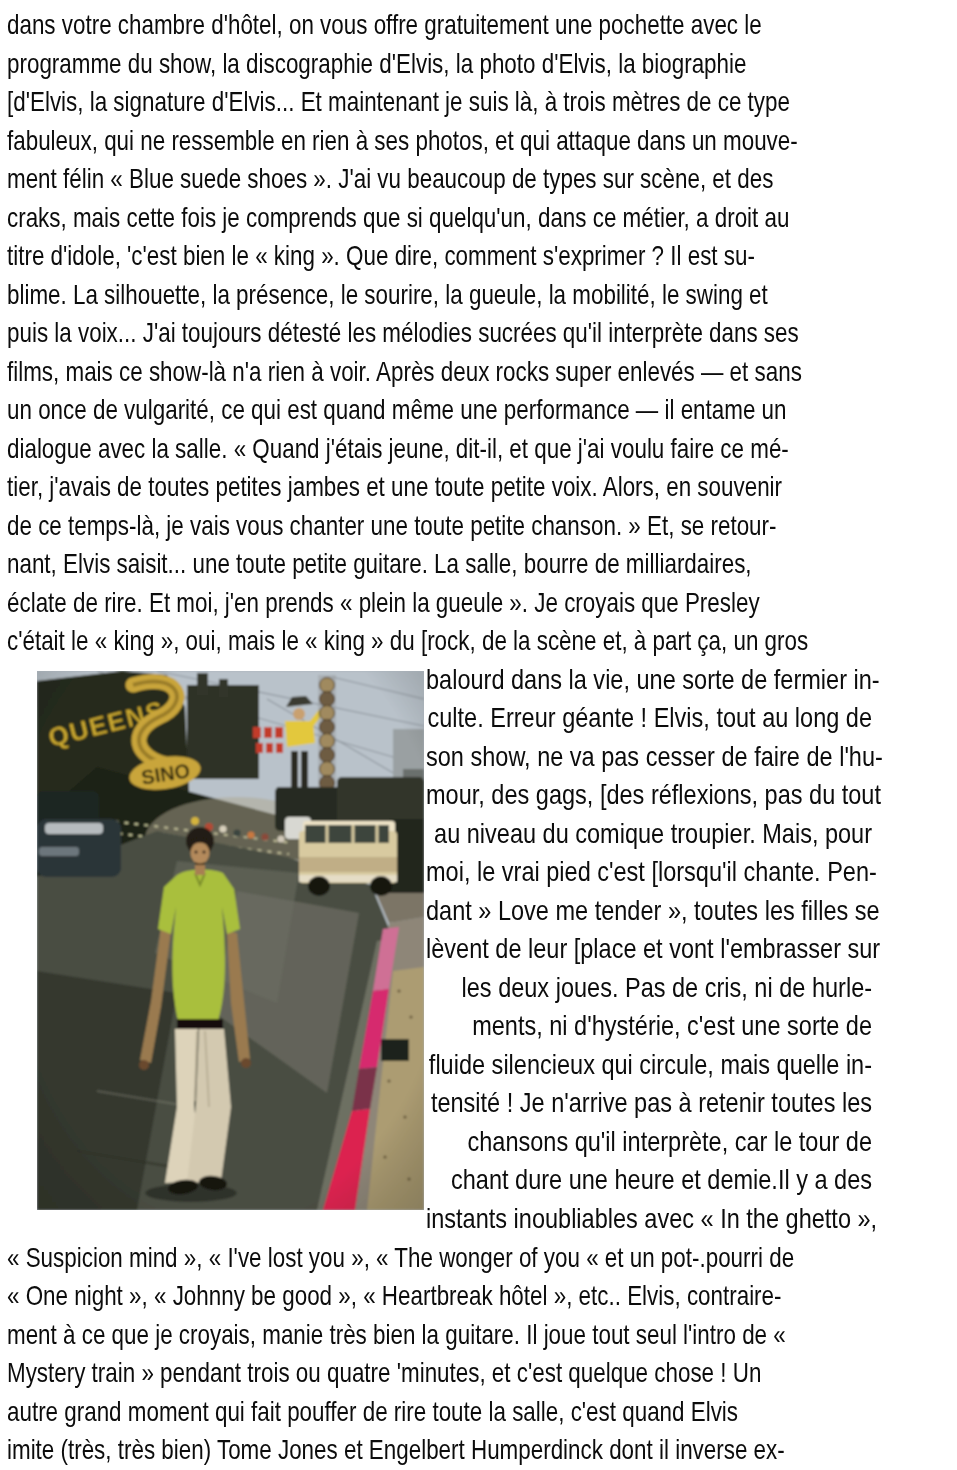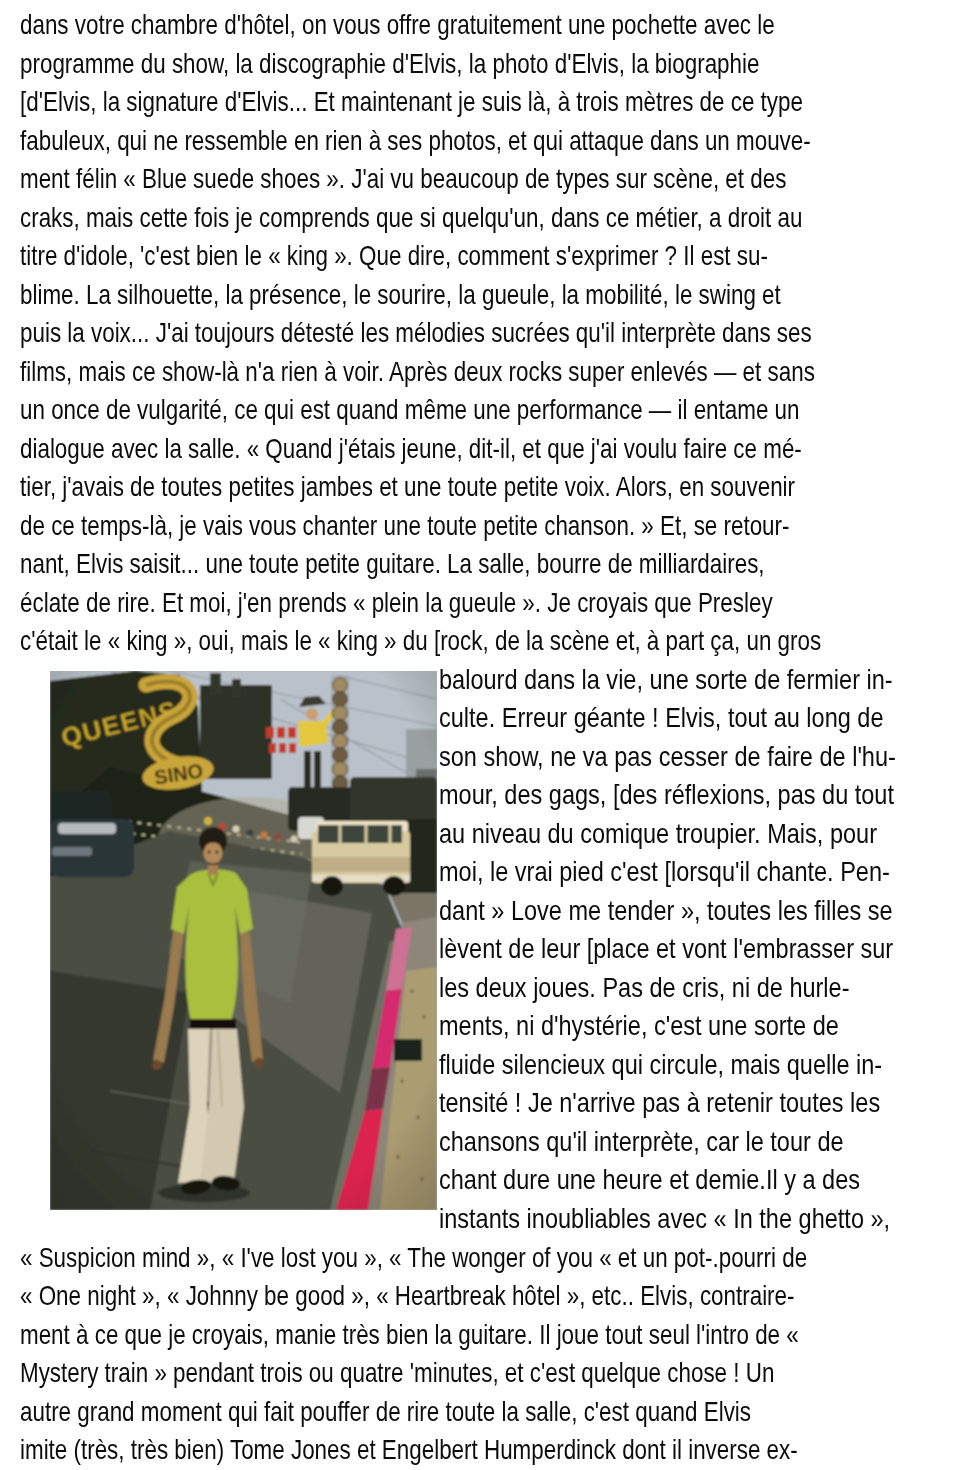--- a/index.html
+++ b/index.html
@@ -1,28 +1,28 @@
 <!DOCTYPE html>
 <html><head>
 <meta charset="utf-8">
 <style>
   html,body{margin:0;padding:0;}
   body{
     width:957px;height:1470px;overflow:hidden;background:#ffffff;
     font-family:"Liberation Sans","DejaVu Sans",sans-serif;
     color:#0c0c0c;
   }
-  .page{padding:6px 0 0 20px;}
+  .page{padding:6px 0 0 7px;}
   .line{
     height:38.5px;line-height:38.5px;white-space:nowrap;
     font-size:28px;transform-origin:0 50%;
   }
   .block-top .line,.block-bottom .line{transform:scaleX(0.80);}
   .block-wrap .line{transform:scaleX(0.84);}
-  .middle{display:flex;align-items:flex-start;min-height:578px;}
+  .middle{display:flex;align-items:flex-start;min-height:578px;text-align:right;}
   .photo{
     width:387px;height:539px;margin:10px 2px 0 30px;flex:0 0 auto;
     background:#a8b0b8;overflow:hidden;
   }
   .photo svg{display:block;width:387px;height:539px;}
   .wrapcol{flex:1 1 auto;min-width:0;}
 </style>
 </head>
 <body>
 

